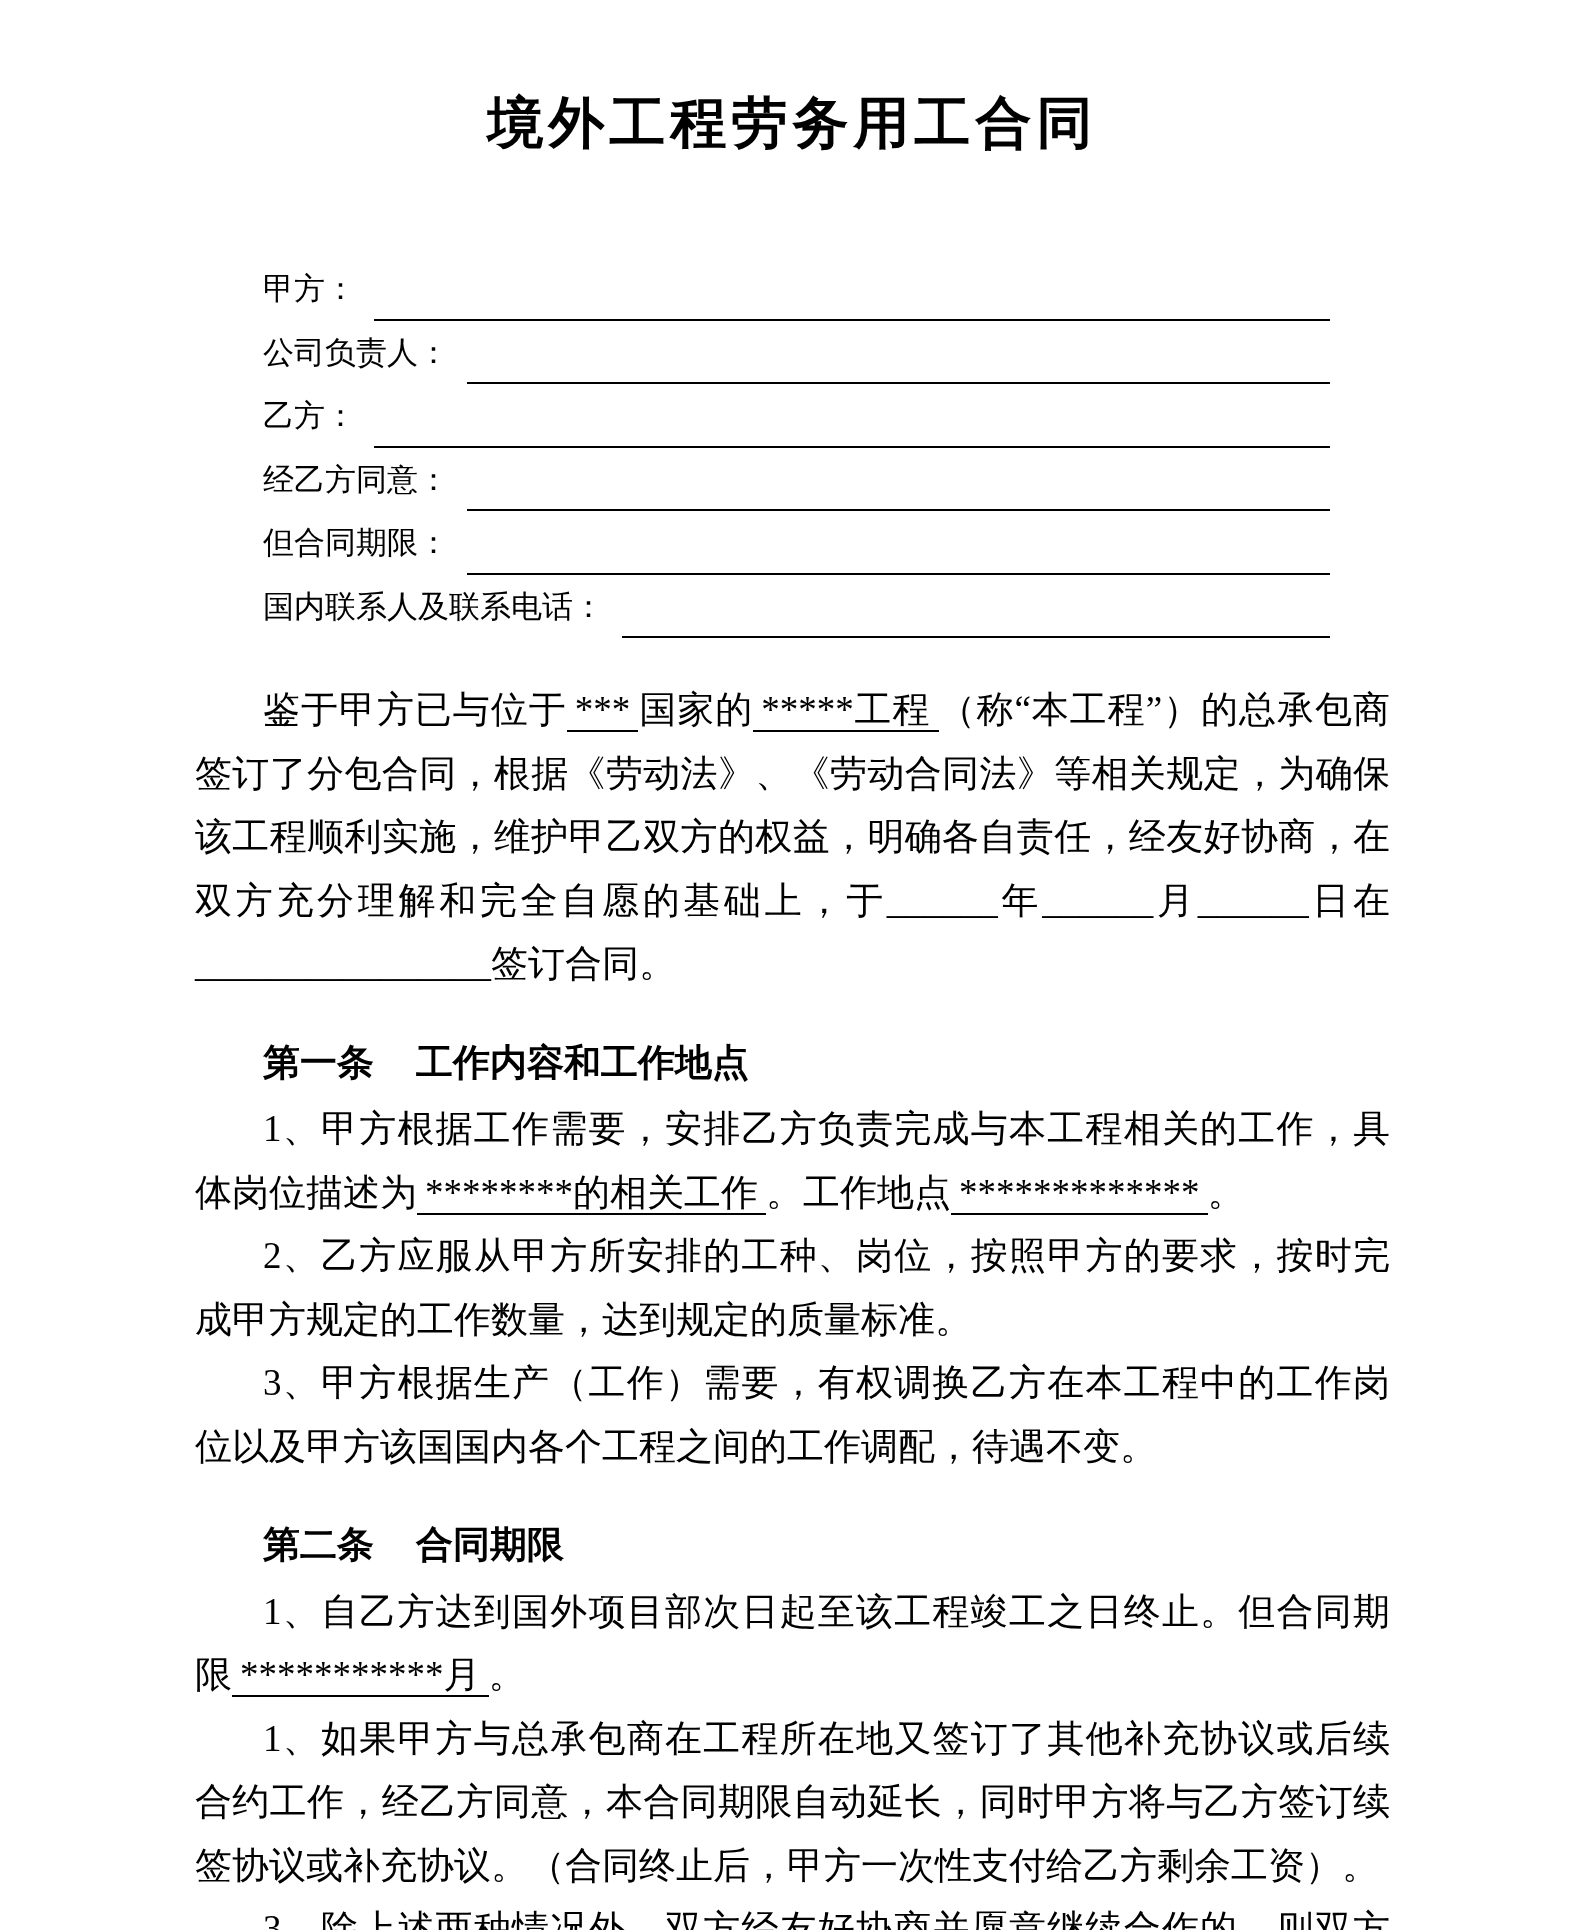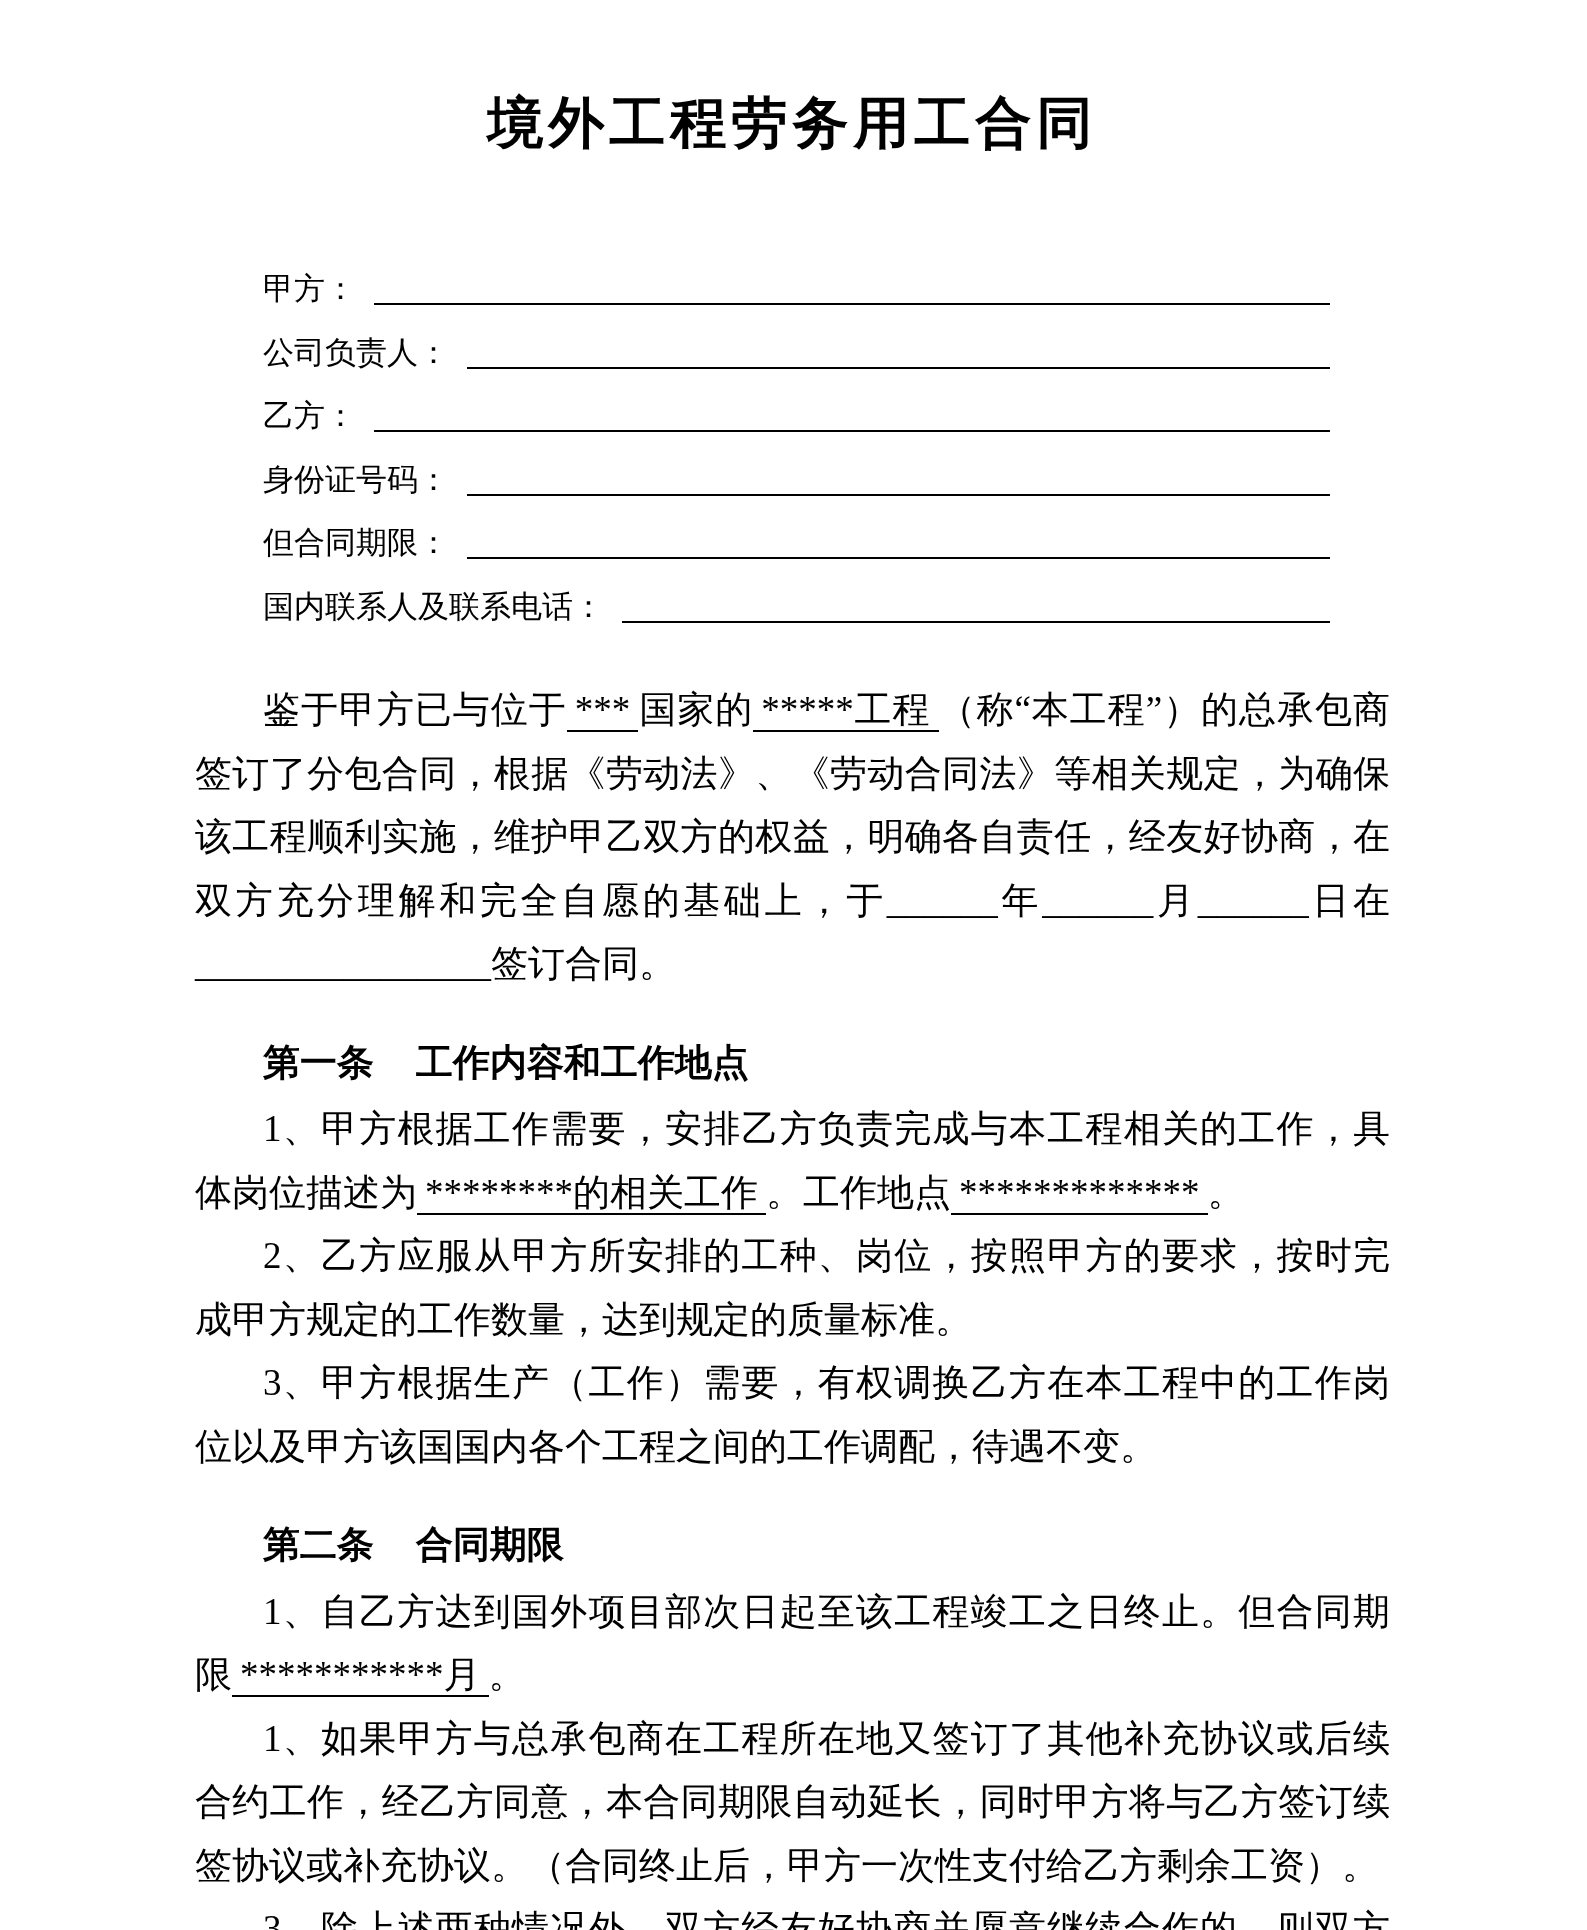--- a/index.html
+++ b/index.html
@@ -26,21 +26,21 @@
     line-height: 70px;
     letter-spacing: 5px;
     white-space: nowrap;
   }
   .fields {
     margin: 99px 0 0 68px;
     width: 1067px;
   }
   .frow {
     display: flex;
-    align-items: flex-start;
+    align-items: flex-end;
     height: 63.5px;
   }
   .flabel {
     font-size: 31px;
     line-height: 63.5px;
     white-space: nowrap;
     padding-right: 18px;
   }
   .fline {
     flex: 1;
@@ -81,21 +81,21 @@
     </div>
     <div class="frow">
       <span class="flabel">公司负责人：</span>
       <span class="fline"></span>
     </div>
     <div class="frow">
       <span class="flabel">乙方：</span>
       <span class="fline"></span>
     </div>
     <div class="frow">
-      <span class="flabel">身份证号码：</span>
+      <span class="flabel">经乙方同意：</span>
       <span class="fline"></span>
     </div>
     <div class="frow">
       <span class="flabel">但合同期限：</span>
       <span class="fline"></span>
     </div>
     <div class="frow">
       <span class="flabel">国内联系人及联系电话：</span>
       <span class="fline"></span>
     </div>

